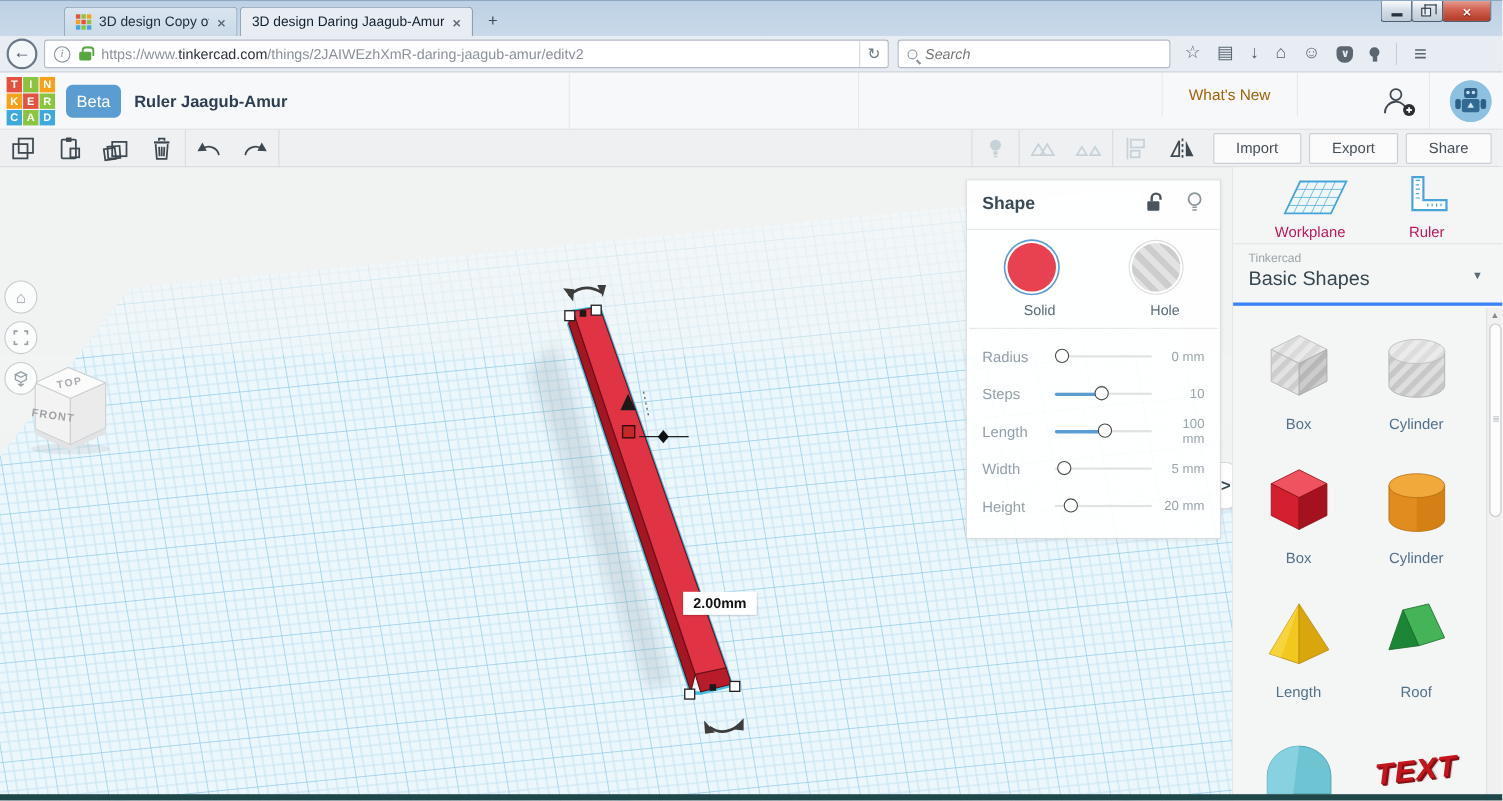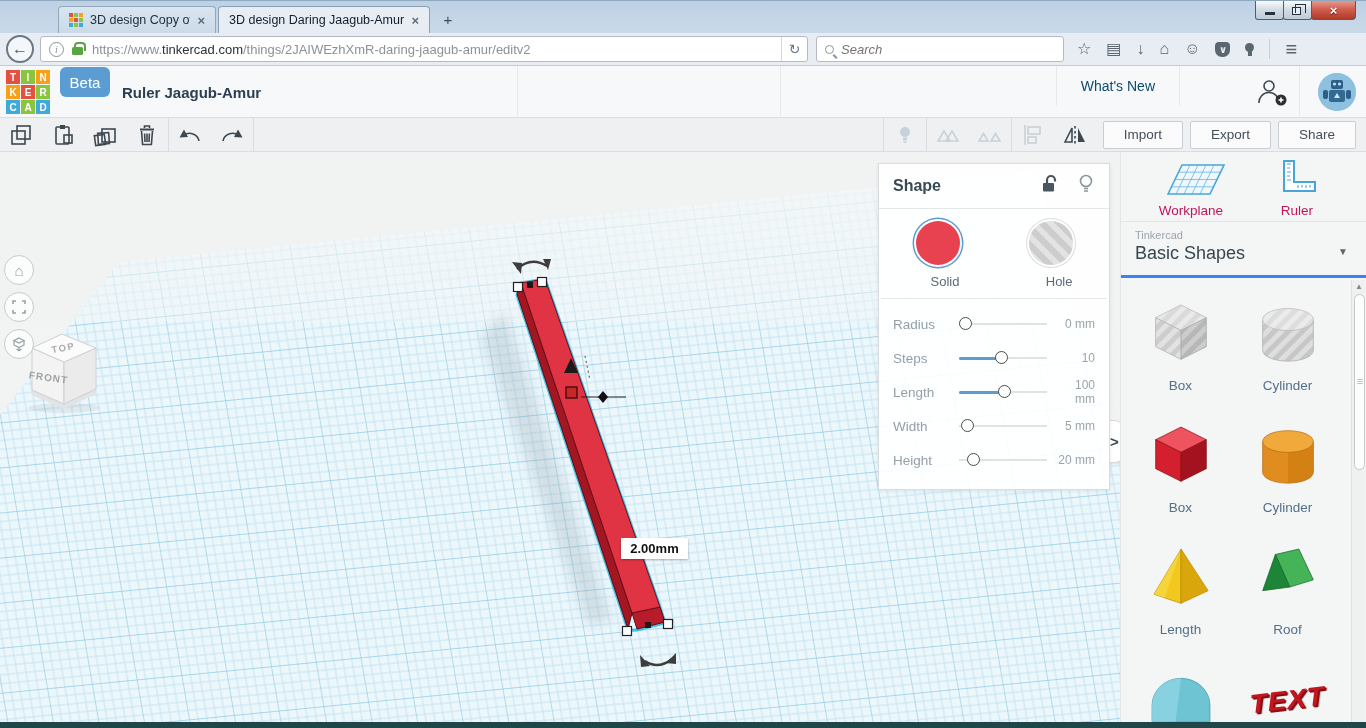--- a/index.html
+++ b/index.html
@@ -64,27 +64,27 @@
   .menuico { font-size:20px; font-weight:bold; }
 
   
   .tc-header { position:absolute; left:0; top:66px; width:1366px; height:52px; background:#f7f8fa; border-bottom:1px solid #d9dde0; }
   .tc-logo { position:absolute; left:6px; top:4px; width:44px; height:44px; display:grid;
     grid-template-columns:repeat(3,1fr); grid-template-rows:repeat(3,1fr); gap:1px; }
   .tc-logo span { display:flex; align-items:center; justify-content:center; color:#fff; font-size:10px; font-weight:bold; }
   .tc-logo span:nth-child(1){background:#e35240}.tc-logo span:nth-child(2){background:#8bc540}.tc-logo span:nth-child(3){background:#f7a11b}
   .tc-logo span:nth-child(4){background:#f7a11b}.tc-logo span:nth-child(5){background:#e35240}.tc-logo span:nth-child(6){background:#8bc540}
   .tc-logo span:nth-child(7){background:#3fa9dc}.tc-logo span:nth-child(8){background:#8bc540}.tc-logo span:nth-child(9){background:#3fa9dc}
-  .beta-btn { position:absolute; left:60px; top:1px; width:50px; height:30px; background:#5b9dd3; color:#fff;
+  .beta-btn { position:absolute; left:60px; top:11px; width:50px; height:30px; background:#5b9dd3; color:#fff;
     border-radius:6px; font-size:15px; display:flex; align-items:center; justify-content:center; }
   .design-title { position:absolute; left:122px; top:0; height:52px; display:flex; align-items:center;
     font-size:15px; font-weight:bold; color:#2d3e50; }
   .hdr-sep { position:absolute; top:0; width:1px; height:52px; background:#e6e9eb; }
   .whats-new { position:absolute; right:186px; top:0; height:40px; padding:0 24px; display:flex; align-items:center;
-    font-size:14px; color:#0c4a6e; border-left:1px solid #e6e9eb; border-right:1px solid #e6e9eb; }
+    font-size:14px; color:#a16207; border-left:1px solid #e6e9eb; border-right:1px solid #e6e9eb; }
   .useradd { position:absolute; right:66px; top:0; width:56px; height:52px; display:flex; align-items:center; justify-content:center;
     border-right:1px solid #e6e9eb; }
   .avatar { position:absolute; right:10px; top:7px; width:38px; height:38px; border-radius:50%; background:#8ec1e0; overflow:hidden; }
 
   
   .tc-toolbar { position:absolute; left:0; top:118px; width:1366px; height:34px; background:#eef0f2;
     border-bottom:1px solid #dadde0; display:flex; align-items:center; }
   .tbico { width:42px; height:34px; display:flex; align-items:center; justify-content:center; }
   .tbsep { width:1px; height:34px; background:#dadde0; }
   .tb-right { margin-left:auto; display:flex; align-items:center; }

